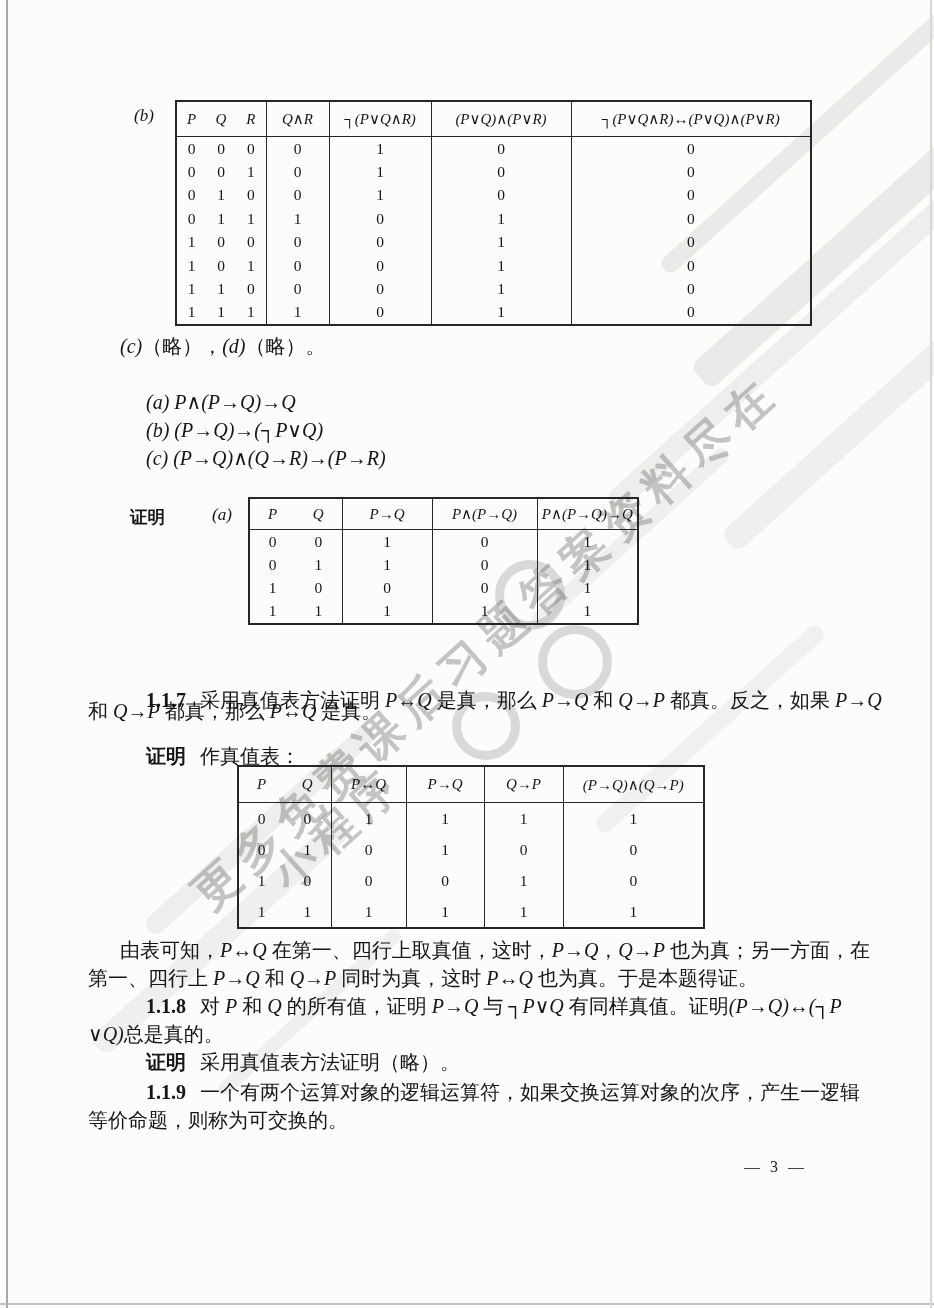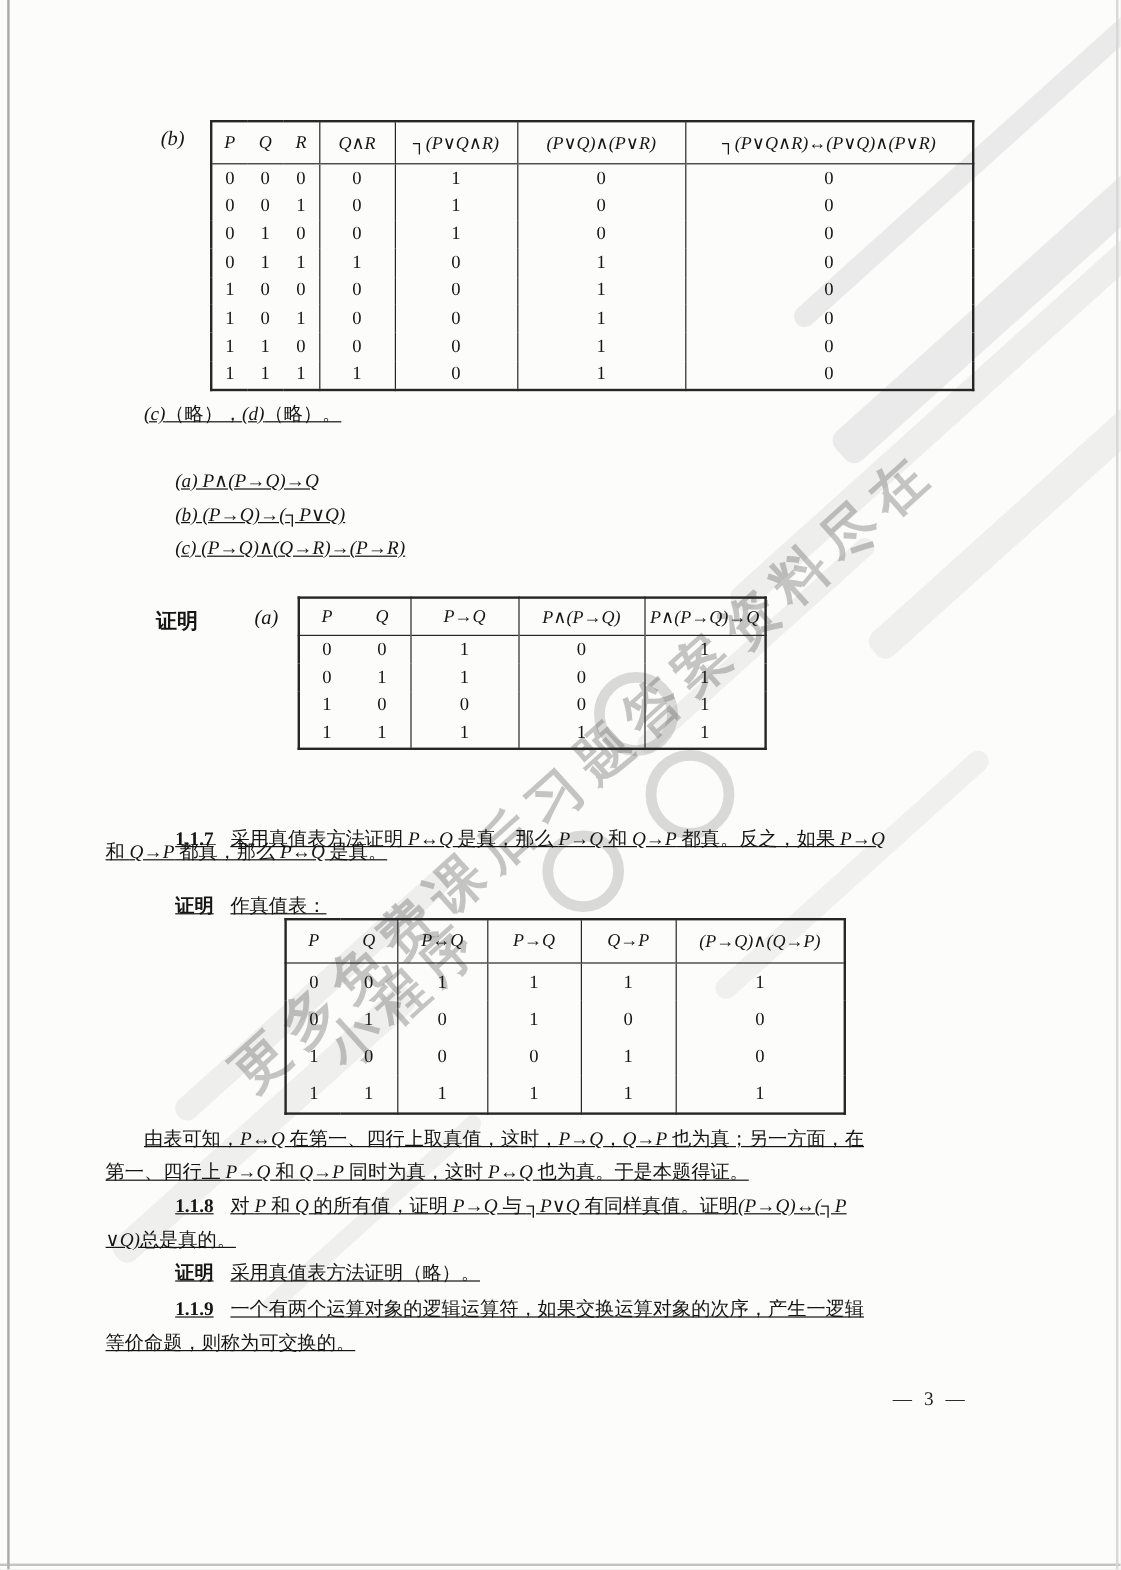--- a/index.html
+++ b/index.html
@@ -35,21 +35,21 @@
   table.tt td{font-size:15.5px;}
   table.tt .sep{border-left:1.3px solid #262626;}
   .tb th{height:34px;}  .tb td{height:23.4px;}
   .ta th{height:30px;}  .ta td{height:23.2px;}
   .tp th{height:35px;}  .tp td{height:31px;}
   #table-b{left:175px;top:100px;}
   #table-a{left:248px;top:497px;}
   #table-ptq{left:237px;top:765px;}
 
   
-  .line{position:absolute;height:28px;line-height:28px;font-size:16px;white-space:nowrap;text-decoration:underline;}
+  .line{position:absolute;height:28px;line-height:28px;font-size:20px;white-space:nowrap;}
   .ind-a{left:120px;}  
   .ind-b{left:146px;}  
   .flush{left:88px;}
   .seg-cn{font-family:"Liberation Serif","DejaVu Serif",serif;}
   .seg-math{font-family:"Liberation Serif","DejaVu Serif","DejaVu Sans",serif;font-style:italic;}
   .seg-num{font-family:"Liberation Serif","DejaVu Serif",serif;font-weight:bold;margin-right:14px;}
   .seg-hei{font-family:"Liberation Sans","DejaVu Sans",sans-serif;font-weight:bold;margin-right:14px;}
 
   .tbl-label{position:absolute;font-style:italic;font-size:17px;font-family:"Liberation Serif",serif;}
   #label-b{left:134px;top:106px;}

